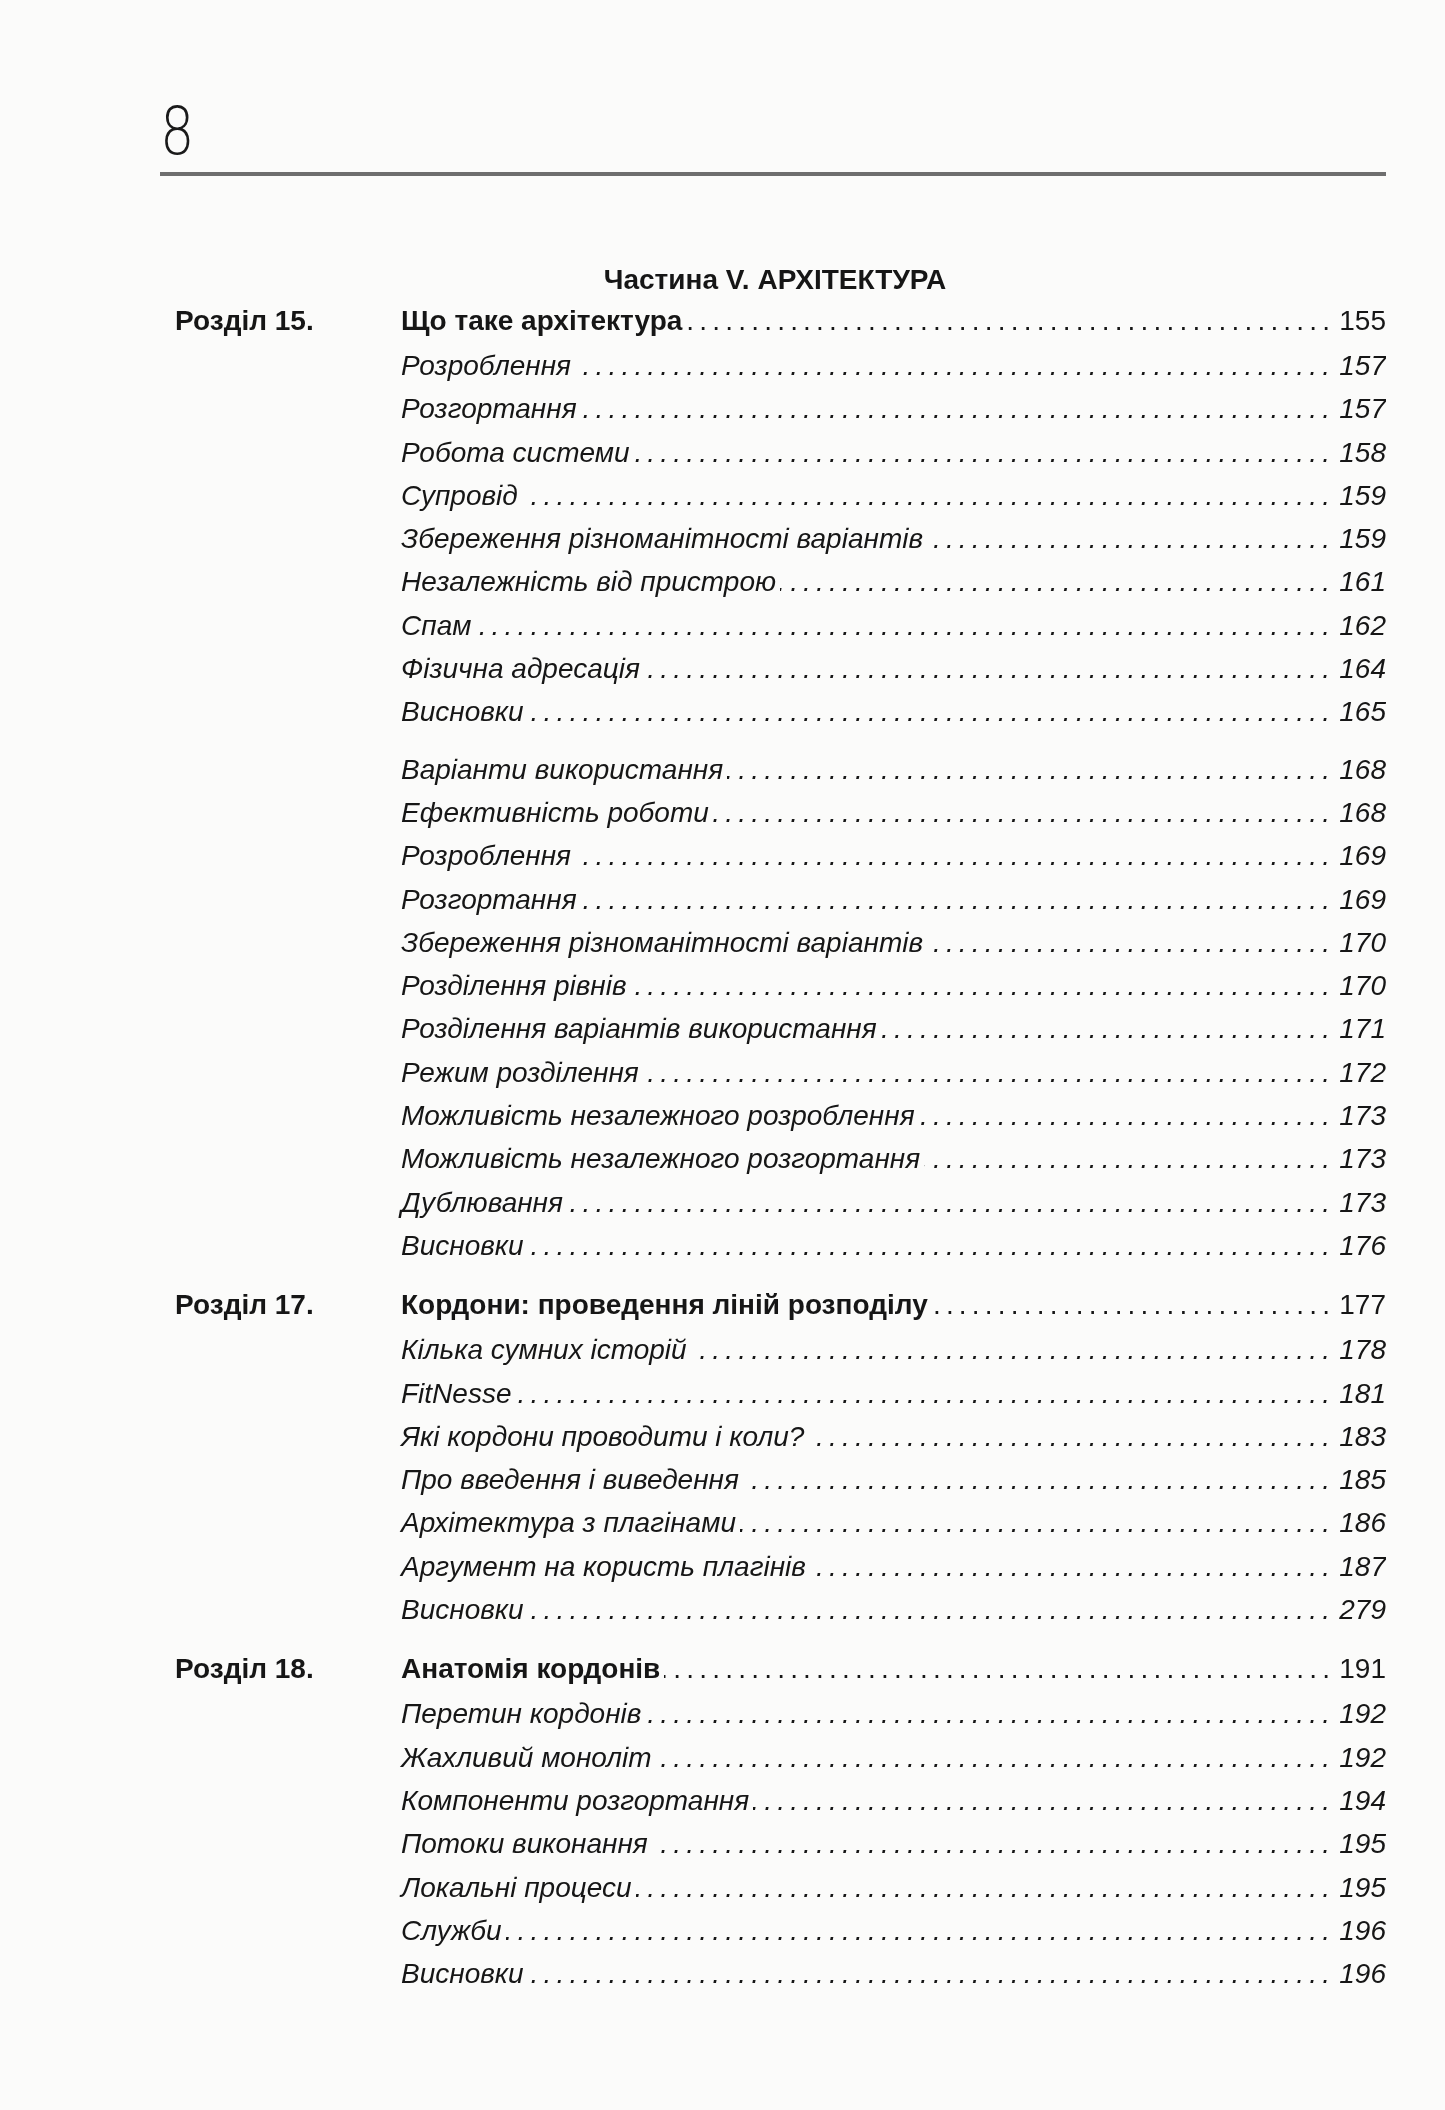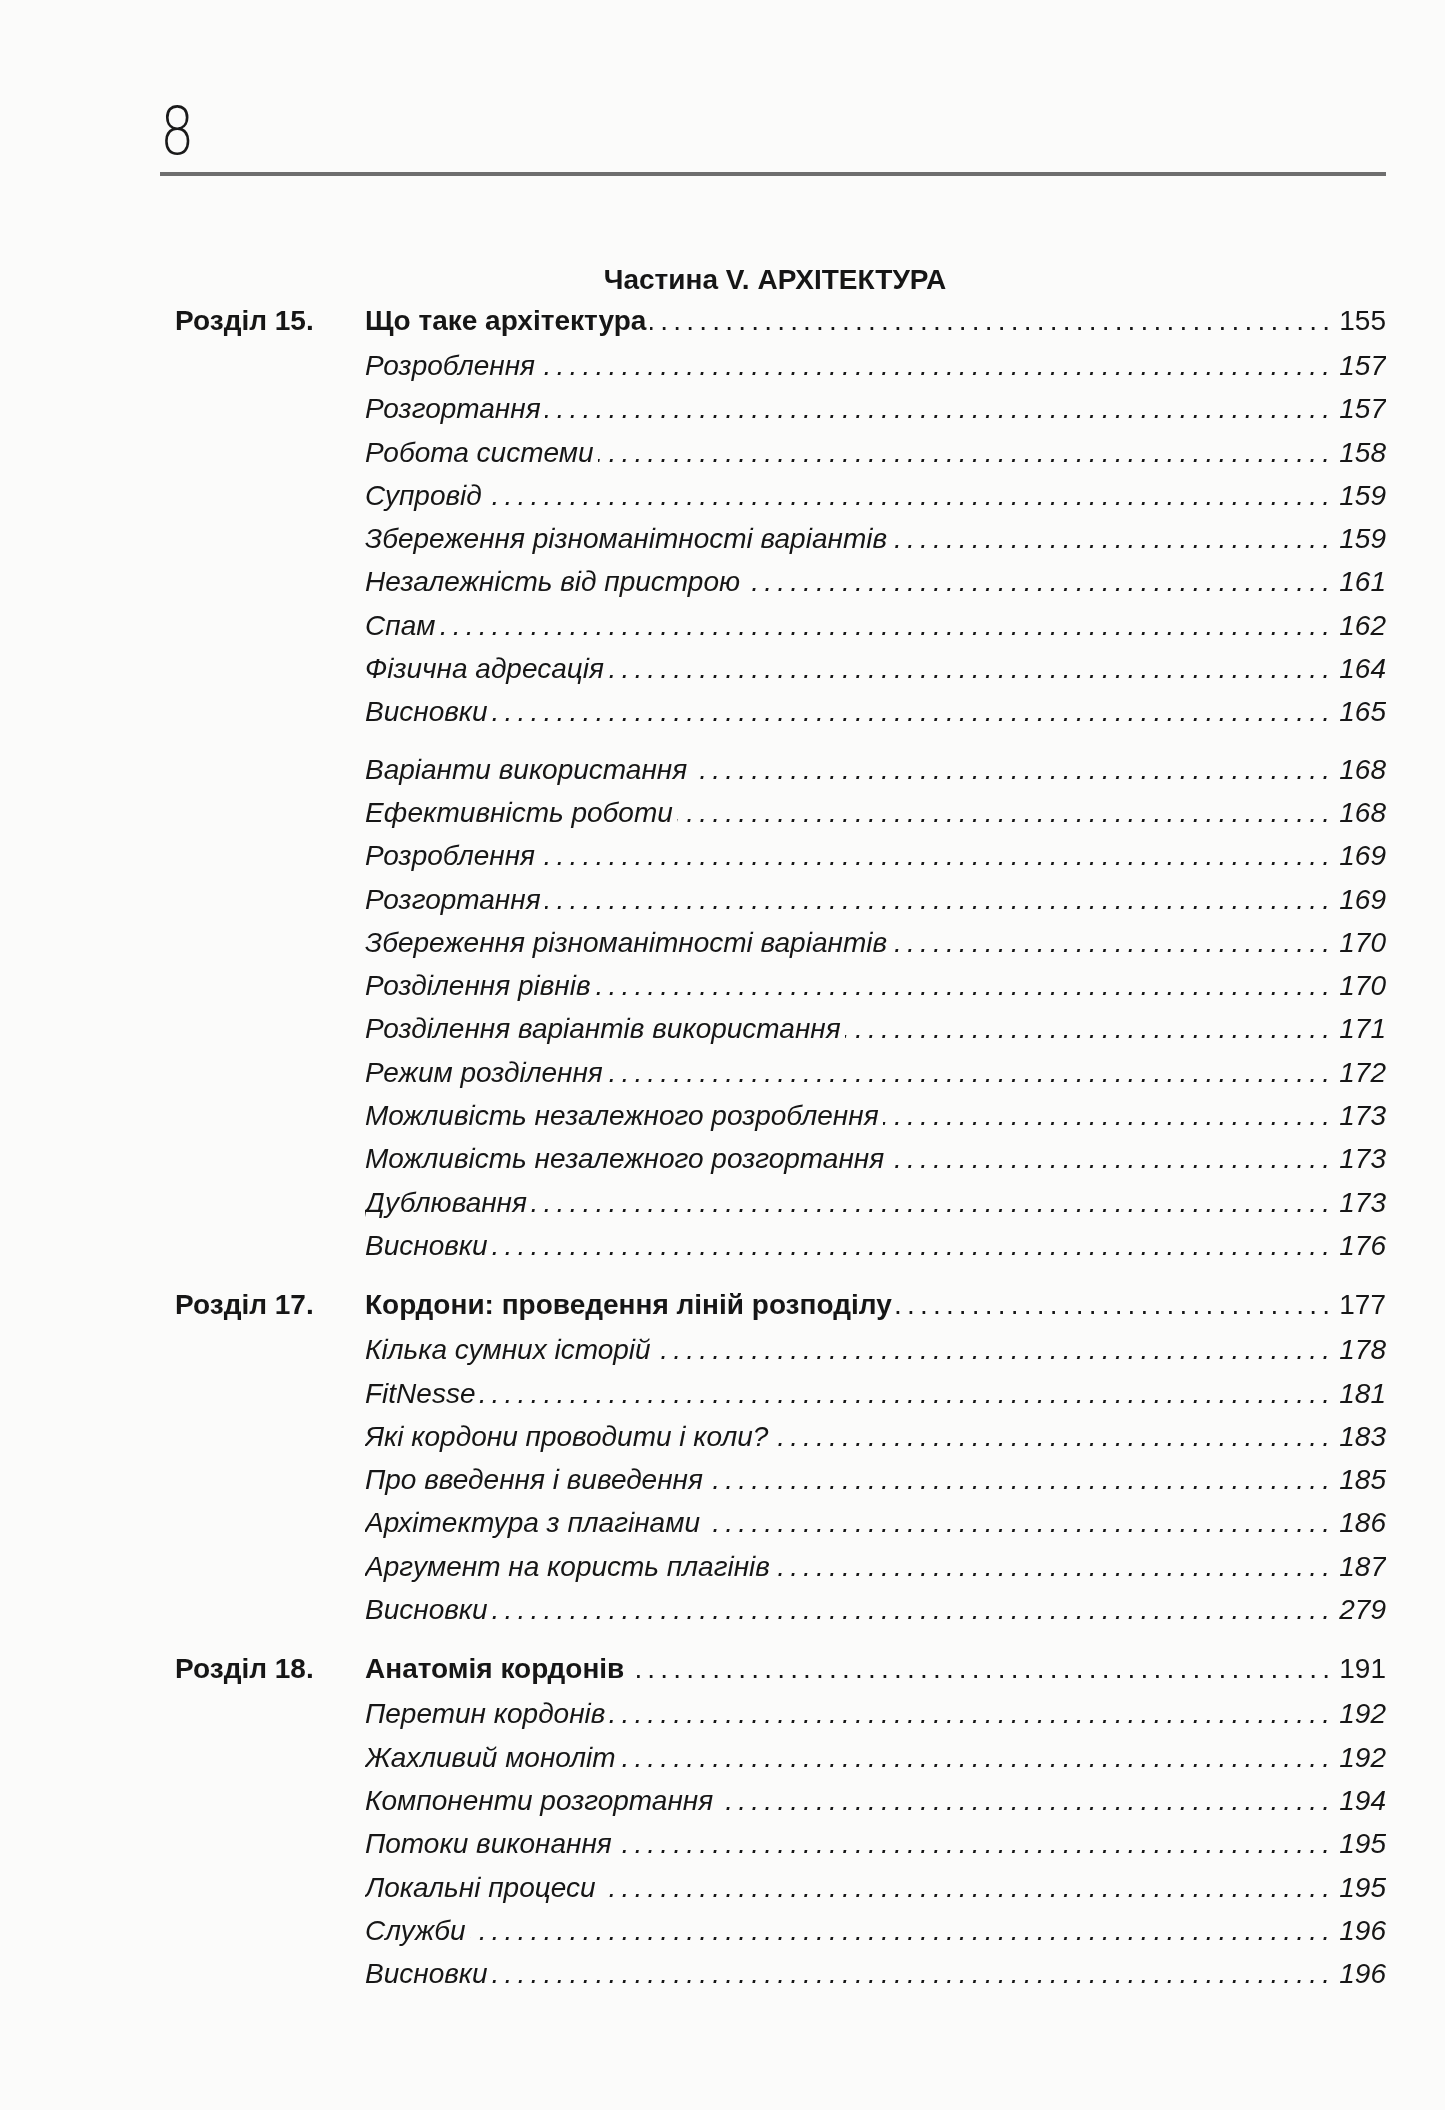--- a/index.html
+++ b/index.html
@@ -44,36 +44,37 @@
     left: 175px; top: 253px;
     width: 1211px;
   }
   .chapter { margin-bottom: 14px; }
   .row {
     display: flex;
     align-items: baseline;
     height: 43px;
     font-size: 28px;
     line-height: 43px;
+    gap: 28px;
   }
   .row.chapter-row { font-weight: bold; height: 47px; line-height: 47px; }
   .row.sub { height: 43.3px; font-style: italic; }
   .ch-label {
     width: 190px;
     flex: 0 0 190px;
     white-space: nowrap;
   }
   .entry {
     display: flex;
     flex: 1 1 auto;
     align-items: baseline;
     min-width: 0;
     overflow: hidden;
   }
-  .entry-title { white-space: nowrap; flex: 0 0 auto; }
+  .entry-title { white-space: nowrap; flex: 0 0 auto; margin-left: 8px; }
   .leader {
     flex: 1 1 auto;
     overflow: hidden;
     white-space: nowrap;
     font-weight: normal;
     letter-spacing: 5.2px;
     margin: 0 4px 0 4px;
     direction: rtl;
     text-align: left;
   }

